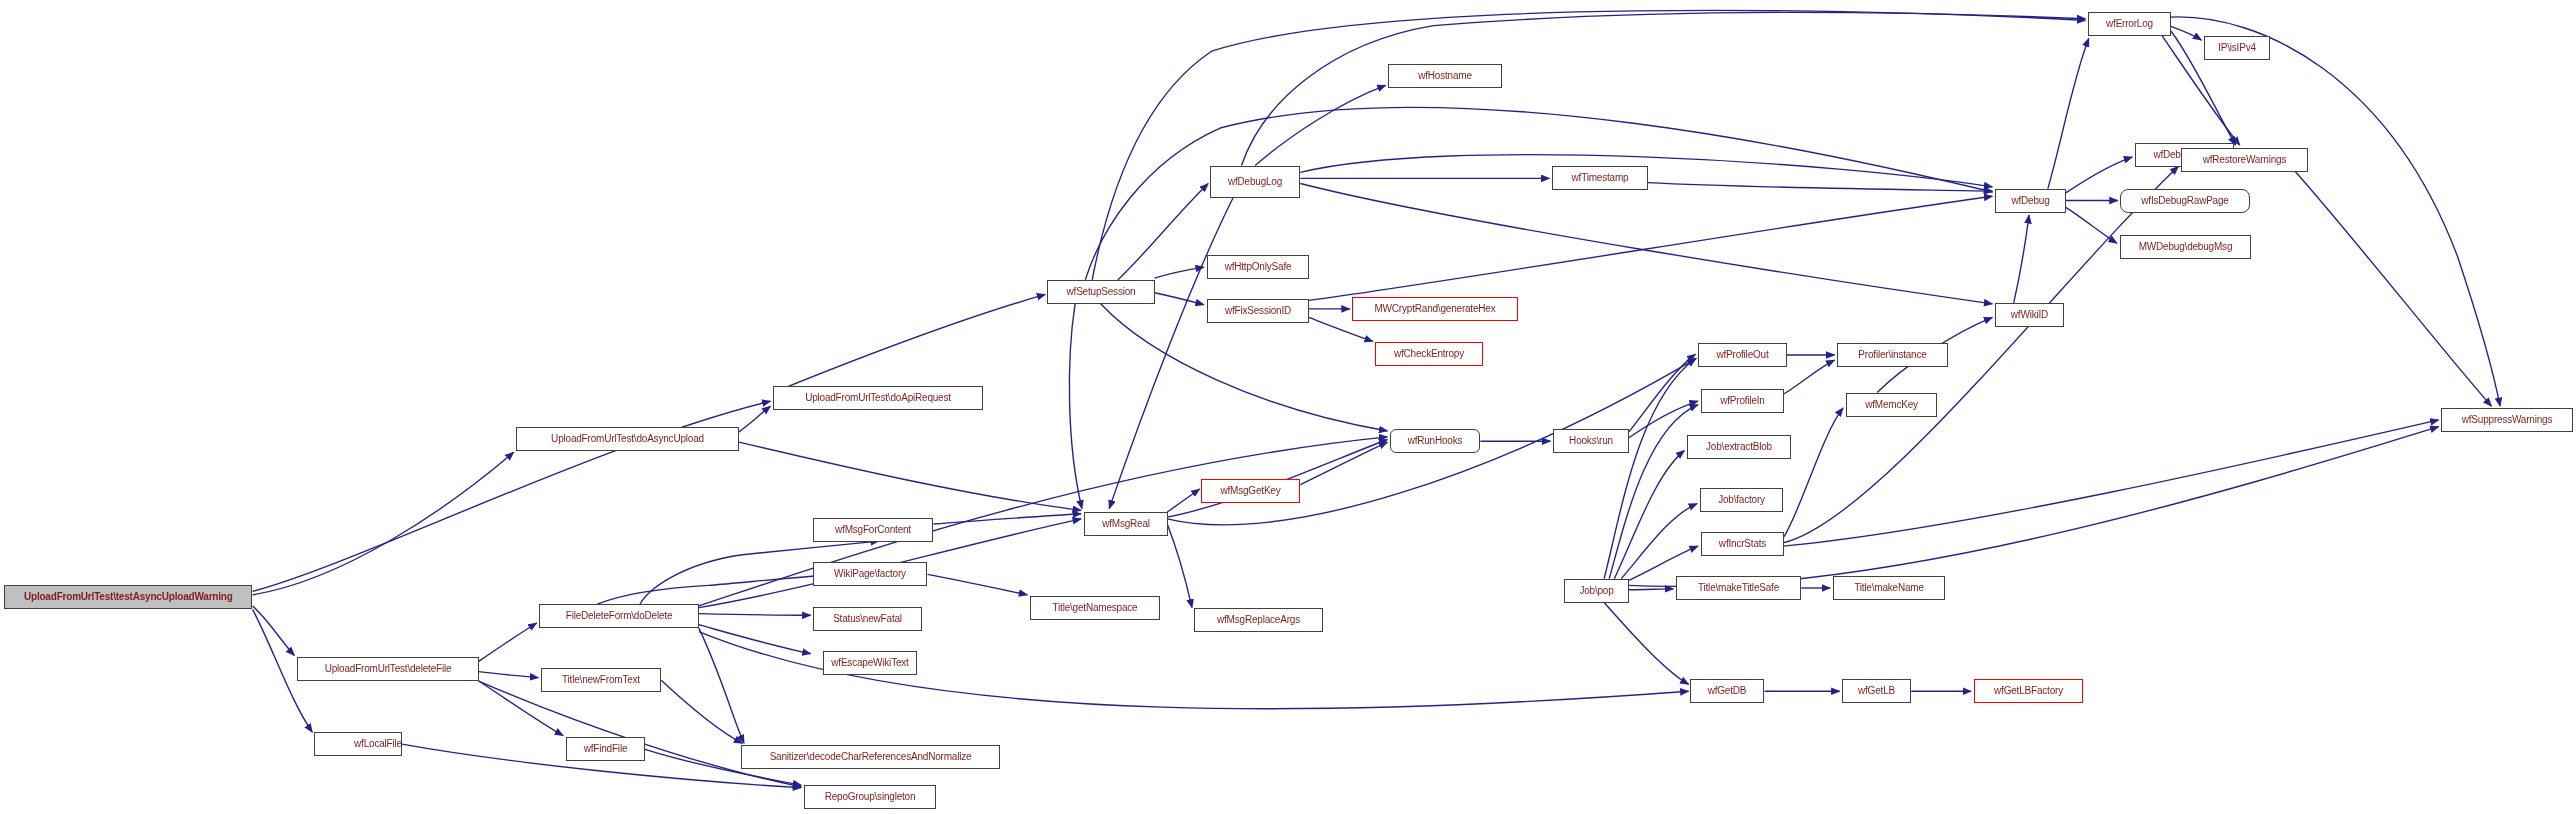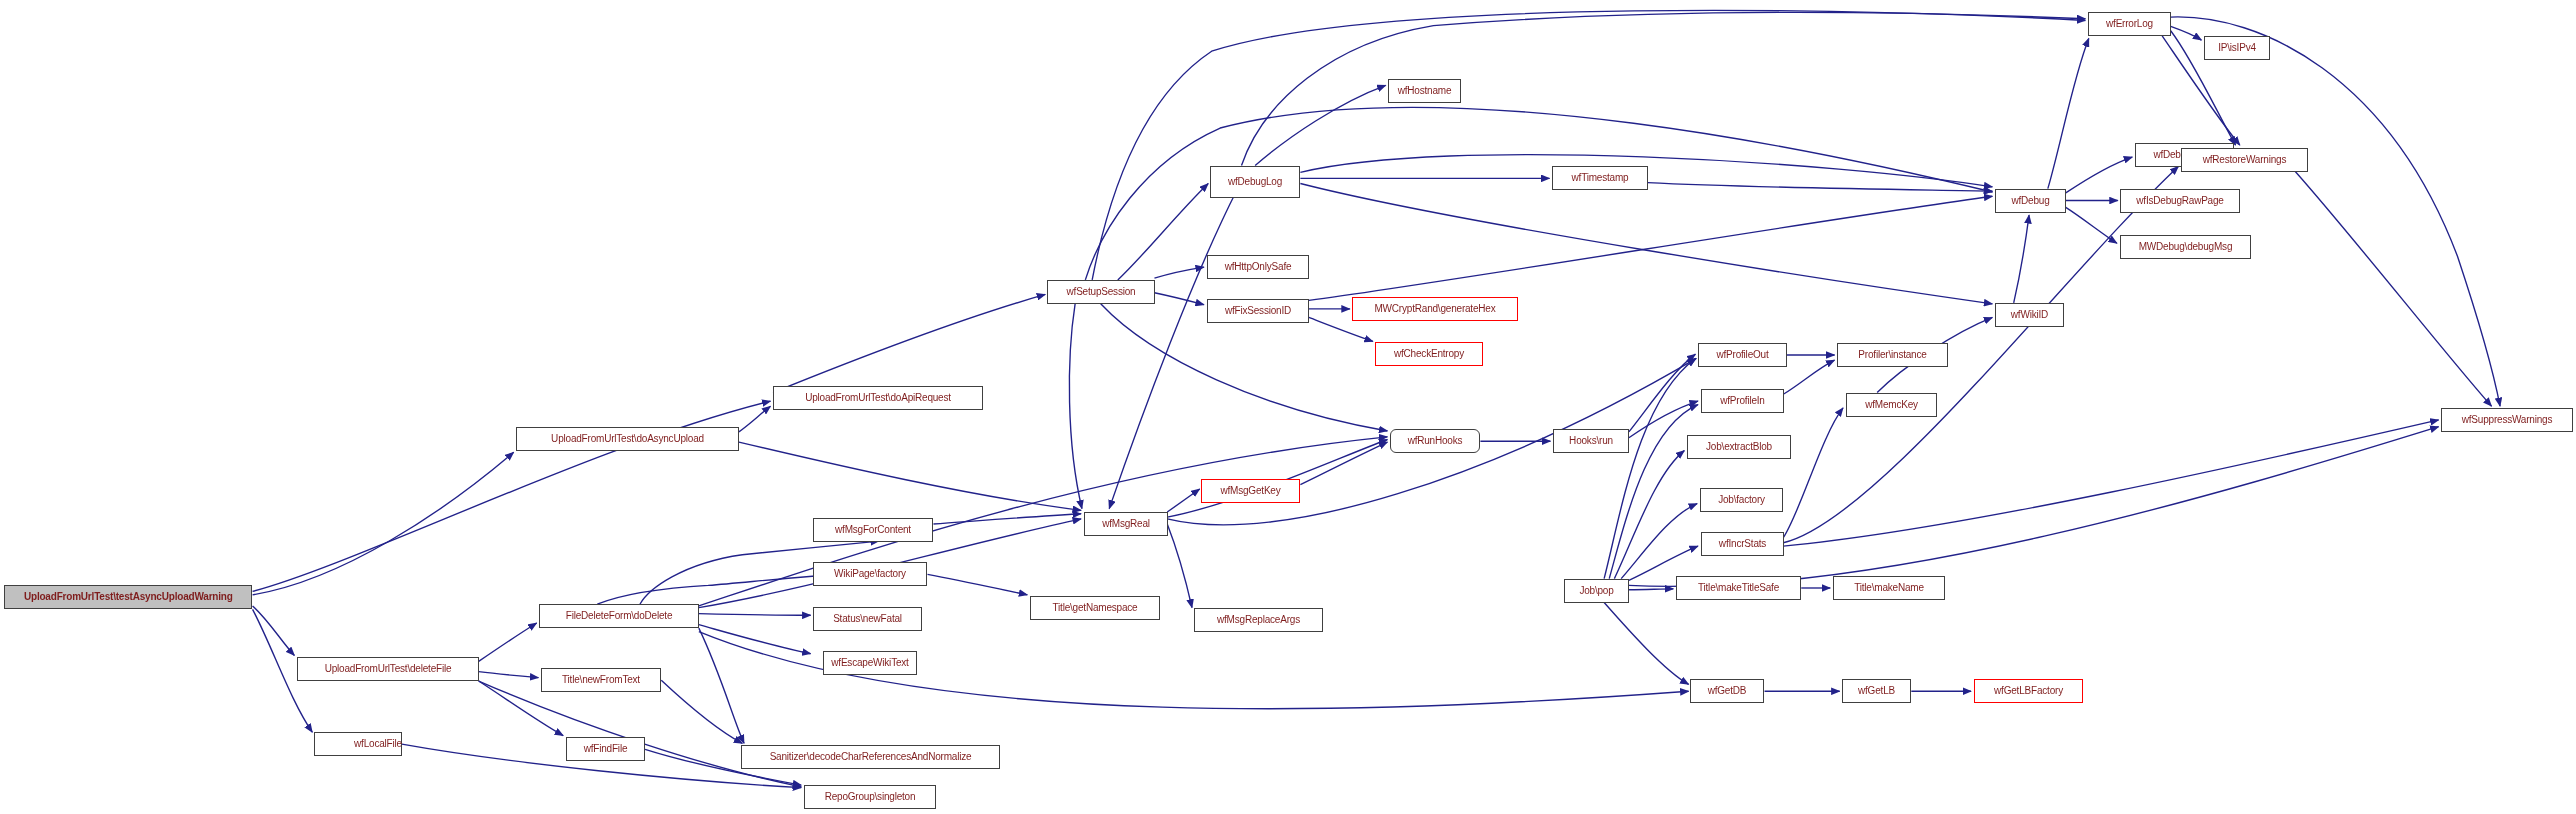--- a/index.html
+++ b/index.html
@@ -112,21 +112,21 @@
       <div class="node" style="left: 541px; top: 668px; width: 120px; height: 24px;">Title\newFromText</div>
       <div class="node" style="left: 566px; top: 737px; width: 79px; height: 24px;">wfFindFile</div>
       <div class="node" style="left: 741px; top: 745px; width: 259px; height: 24px;">Sanitizer\decodeCharReferencesAndNormalize</div>
       <div class="node" style="left: 804px; top: 785px; width: 132px; height: 24px;">RepoGroup\singleton</div>
       <div class="node" style="left: 813px; top: 518px; width: 120px; height: 24px;">wfMsgForContent</div>
       <div class="node" style="left: 813px; top: 562px; width: 114px; height: 24px;">WikiPage\factory</div>
       <div class="node" style="left: 813px; top: 607px; width: 109px; height: 24px;">Status\newFatal</div>
       <div class="node" style="left: 823px; top: 651px; width: 94px; height: 24px;">wfEscapeWikiText</div>
       <div class="node" style="left: 1047px; top: 280px; width: 108px; height: 24px;">wfSetupSession</div>
       <div class="node" style="left: 1210px; top: 166px; width: 90px; height: 32px;">wfDebugLog</div>
-      <div class="node" style="left: 1388px; top: 79px; width: 73px; height: 24px;">wfHostname</div>
+      <div class="node" style="left: 1388px; top: 64px; width: 114px; height: 24px;">wfHostname</div>
       <div class="node" style="left: 1207px; top: 255px; width: 102px; height: 24px;">wfHttpOnlySafe</div>
       <div class="node" style="left: 1207px; top: 299px; width: 102px; height: 24px;">wfFixSessionID</div>
       <div class="node red" style="left: 1352px; top: 297px; width: 166px; height: 24px;">MWCryptRand\generateHex</div>
       <div class="node red" style="left: 1375px; top: 342px; width: 108px; height: 24px;">wfCheckEntropy</div>
       <div class="node" style="left: 1552px; top: 166px; width: 96px; height: 24px;">wfTimestamp</div>
       <div class="node" style="left: 1084px; top: 512px; width: 84px; height: 24px;">wfMsgReal</div>
       <div class="node" style="left: 1030px; top: 596px; width: 130px; height: 24px;">Title\getNamespace</div>
       <div class="node red" style="left: 1201px; top: 479px; width: 99px; height: 24px;">wfMsgGetKey</div>
       <div class="node" style="left: 1194px; top: 608px; width: 129px; height: 24px;">wfMsgReplaceArgs</div>
       <div class="node" style="left: 1390px; top: 429px; width: 90px; height: 24px; border-radius: 6px;">wfRunHooks</div>
@@ -140,21 +140,21 @@
       <div class="node" style="left: 1676px; top: 576px; width: 125px; height: 24px;">Title\makeTitleSafe</div>
       <div class="node" style="left: 1833px; top: 576px; width: 112px; height: 24px;">Title\makeName</div>
       <div class="node" style="left: 1837px; top: 343px; width: 111px; height: 24px;">Profiler\instance</div>
       <div class="node" style="left: 1846px; top: 393px; width: 91px; height: 24px;">wfMemcKey</div>
       <div class="node" style="left: 1690px; top: 679px; width: 74px; height: 24px;">wfGetDB</div>
       <div class="node" style="left: 1842px; top: 679px; width: 69px; height: 24px;">wfGetLB</div>
       <div class="node red" style="left: 1974px; top: 679px; width: 109px; height: 24px;">wfGetLBFactory</div>
       <div class="node" style="left: 1995px; top: 189px; width: 71px; height: 24px;">wfDebug</div>
       <div class="node" style="left: 1995px; top: 303px; width: 69px; height: 24px;">wfWikiID</div>
       <div class="node" style="left: 2135px; top: 143px; width: 99px; height: 24px;">wfDebugTimer</div>
-      <div class="node" style="left: 2120px; top: 189px; width: 120px; height: 24px;">wfIsDebugRawPage</div>
+      <div class="node" style="left: 2120px; top: 189px; width: 130px; height: 24px; border-radius: 8px;">wfIsDebugRawPage</div>
       <div class="node" style="left: 2120px; top: 235px; width: 131px; height: 24px;">MWDebug\debugMsg</div>
       <div class="node" style="left: 2088px; top: 12px; width: 83px; height: 24px;">wfErrorLog</div>
       <div class="node" style="left: 2204px; top: 36px; width: 66px; height: 24px;">IP\isIPv4</div>
       <div class="node" style="left: 2181px; top: 148px; width: 127px; height: 24px;">wfRestoreWarnings</div>
       <div class="node" style="left: 2441px; top: 408px; width: 132px; height: 24px;">wfSuppressWarnings</div>
     </div>
 </div>
 
 
 </body></html>

